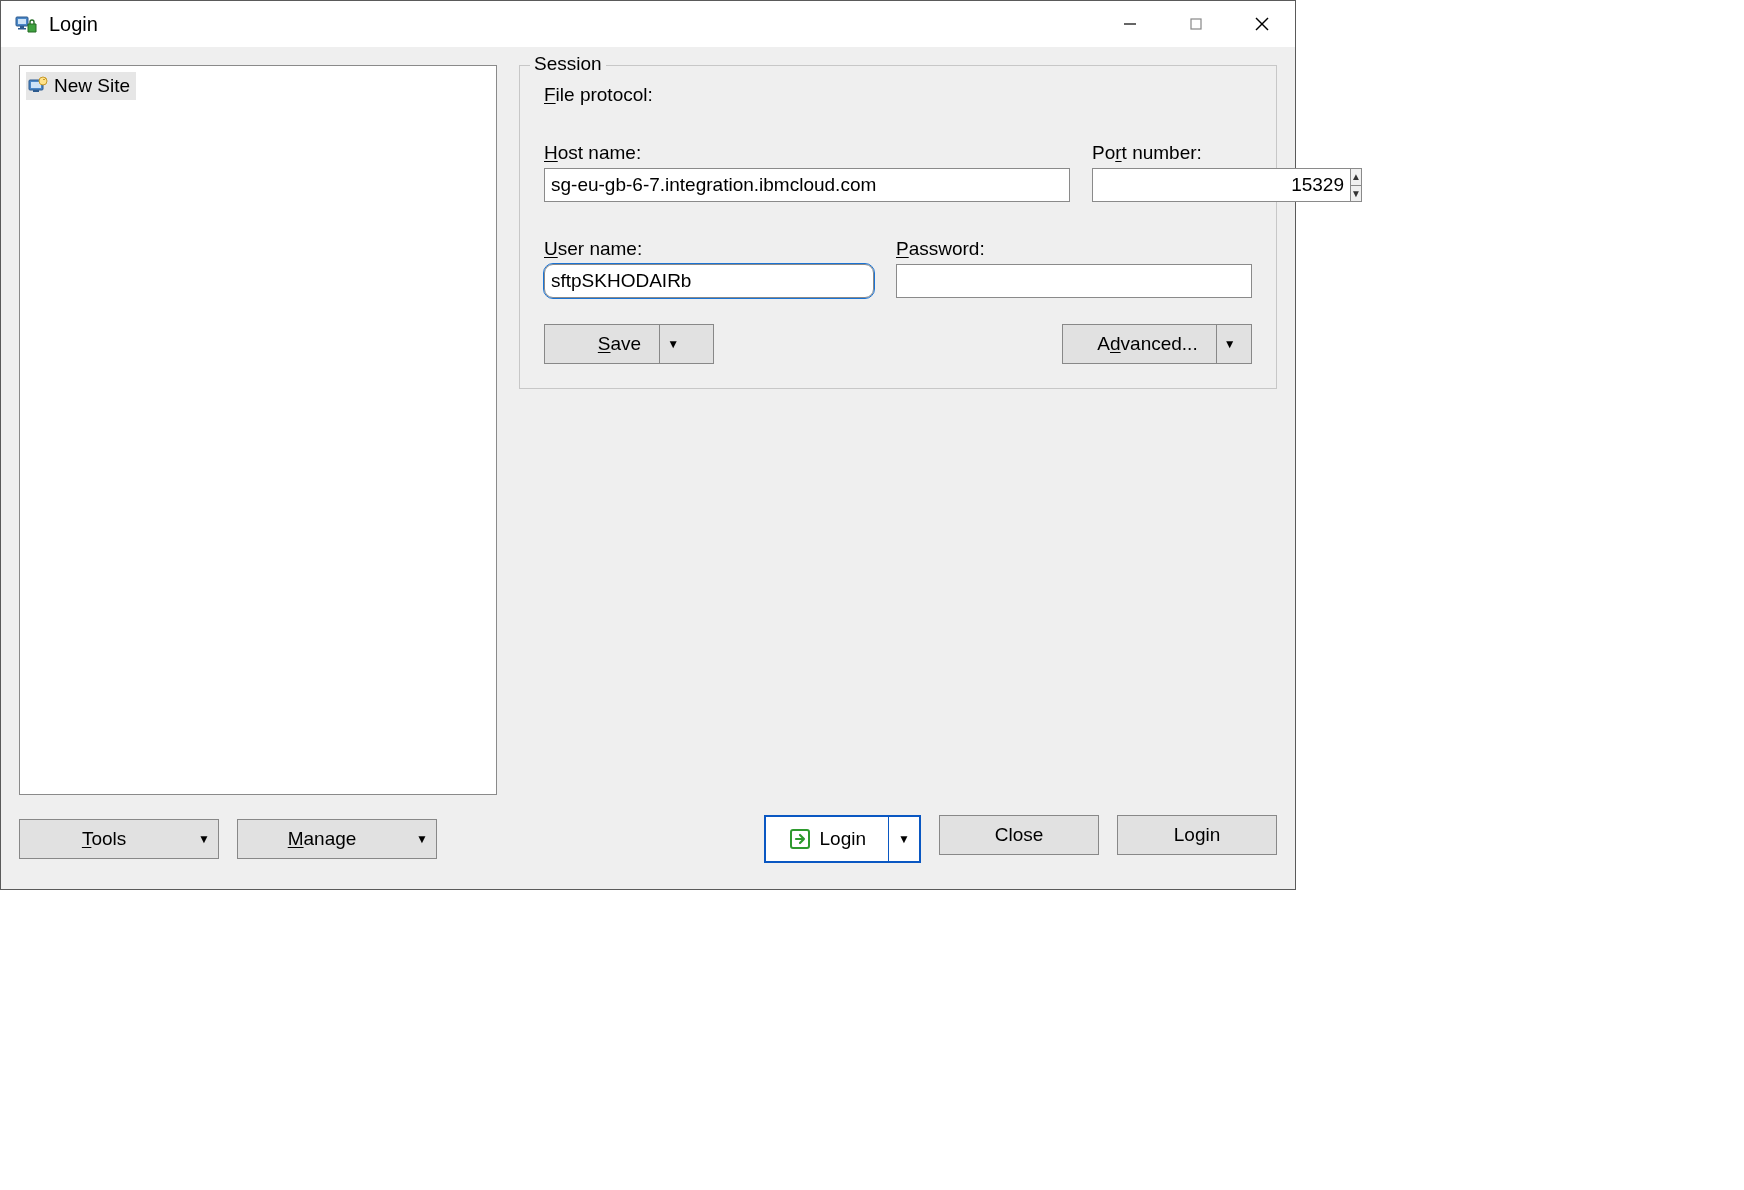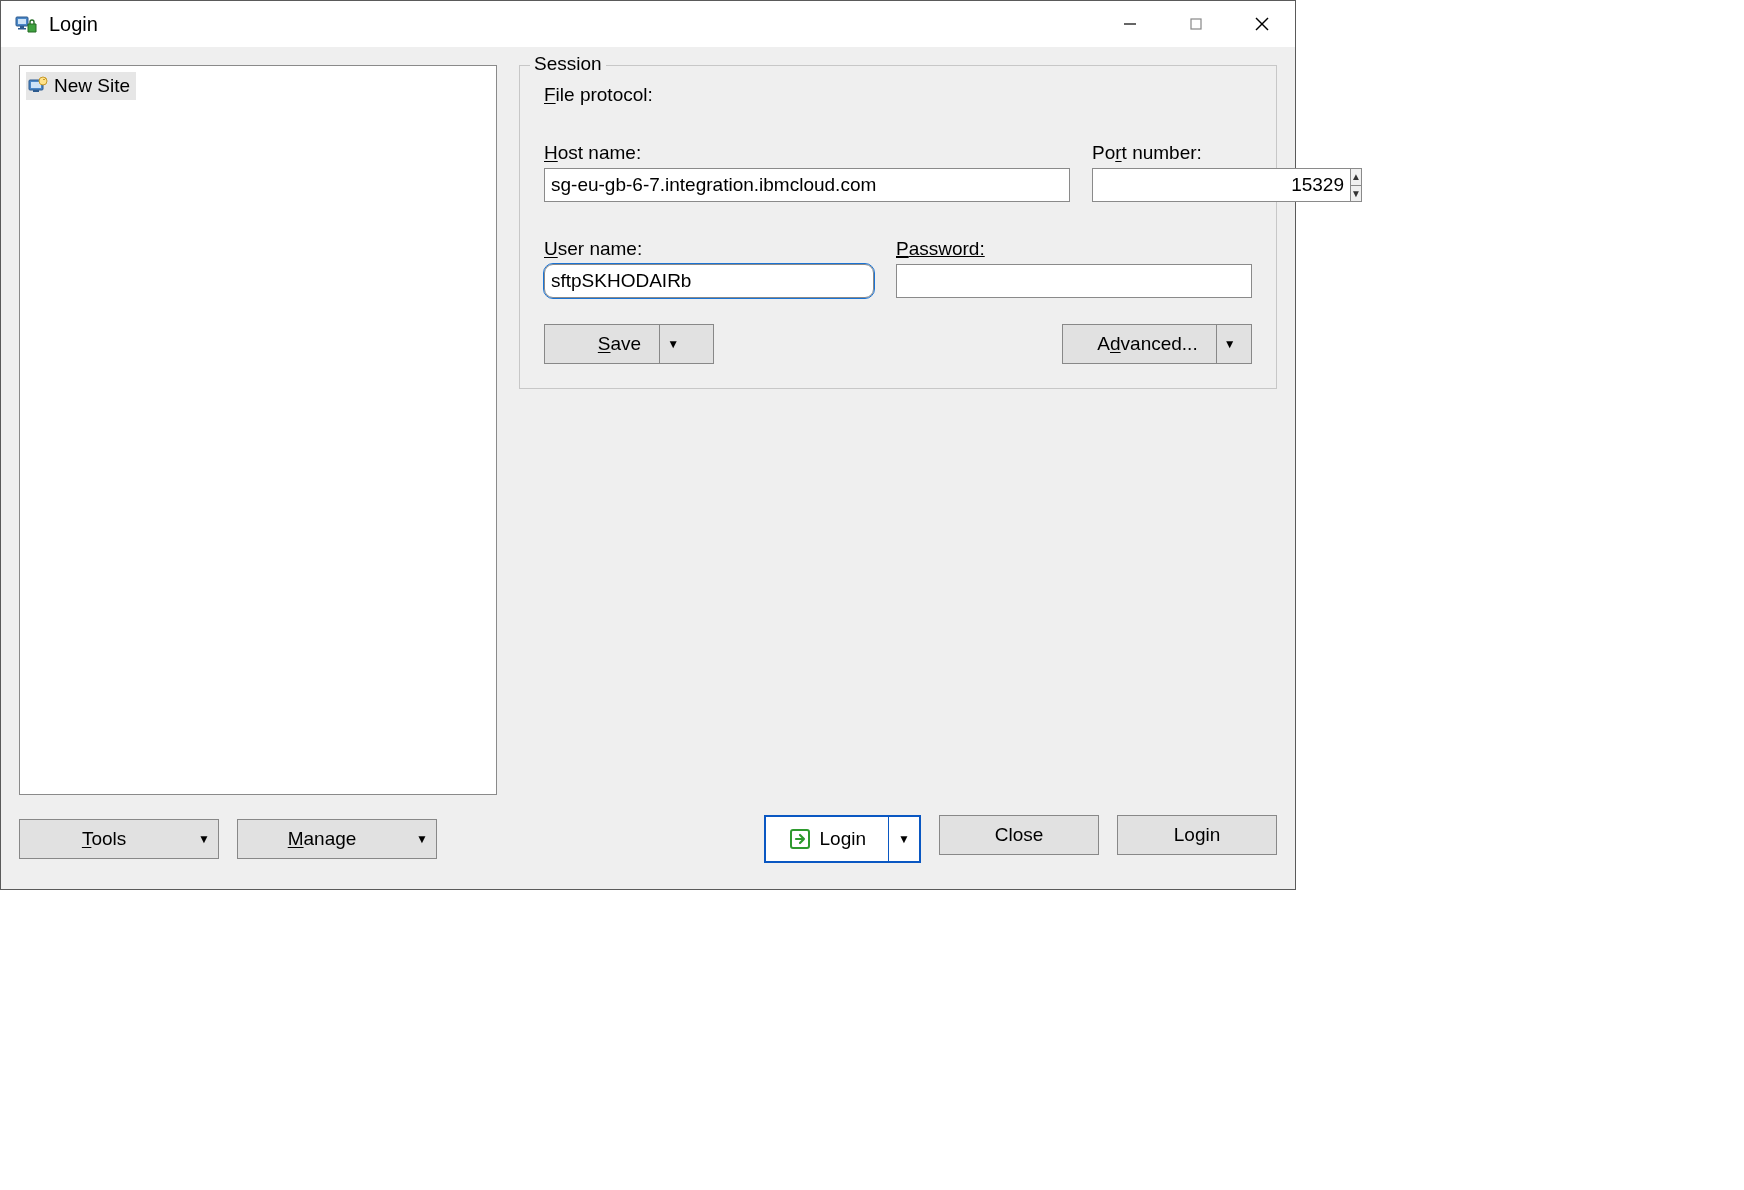--- a/index.html
+++ b/index.html
@@ -246,21 +246,21 @@
                 </div>
               </div>
             </div>
           </div>
 
           <div class="row" style="margin-top:18px;">
             <div style="width:330px;">
               <label class="label"><span class="underline">U</span>ser name:</label>
               <input class="textfield username-input" style="width: 100%; border-radius: 9px;" value="sftpSKHODAIRb">
             </div>
-            <div style="flex:1;text-decoration:underline;">
+            <div style="flex:1;">
               <label class="label"><span class="underline">P</span>assword:</label>
               <input type="password" class="textfield password-input" style="width: 100%;" value="">
             </div>
           </div>
 
           <div class="save-advanced-row">
             <div class="btn split" style="width:170px;">
               <span class="btn-label"><span class="underline">S</span>ave</span>
               <span class="drop">▼</span>
             </div>

